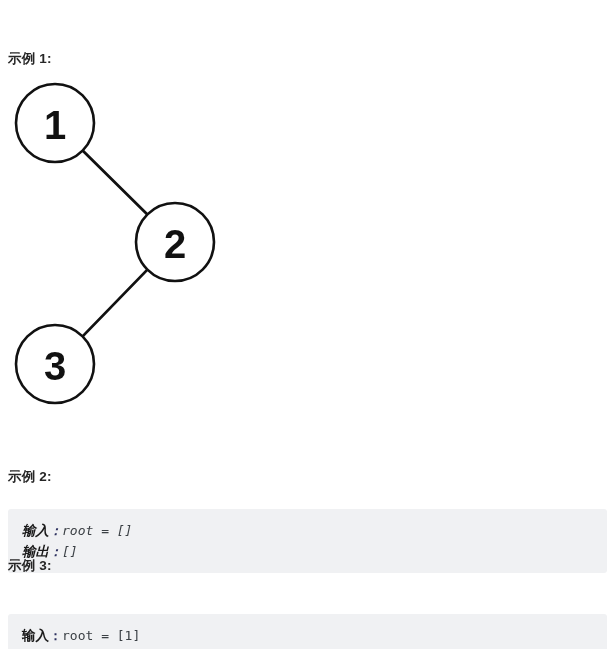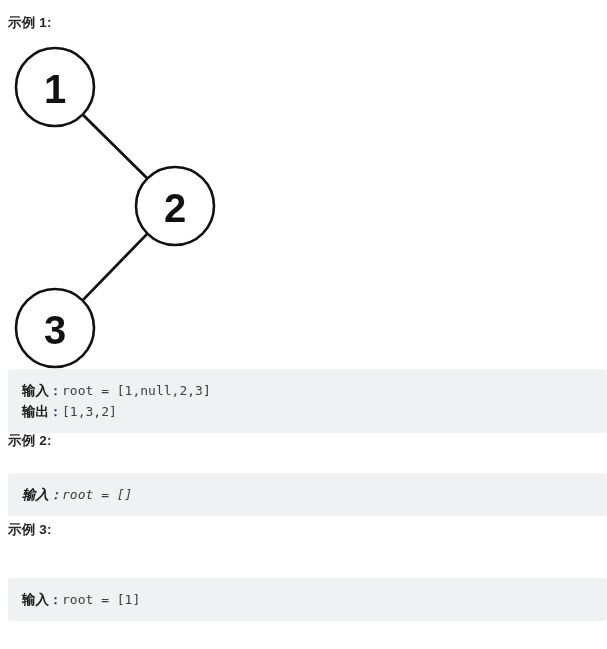--- a/index.html
+++ b/index.html
@@ -14,20 +14,21 @@
     font-family: "Liberation Sans", "DejaVu Sans", sans-serif;
     color: #263238;
     -webkit-font-smoothing: antialiased;
   }
 
   .page {
     position: relative;
     width: 607px;
     height: 534px;
     box-sizing: border-box;
+    margin-top: 36px;
   }
 
   
   .example-heading {
     position: absolute;
     left: 8px;
     font-size: 13.5px;
     font-weight: 700;
     color: #262626;
     letter-spacing: 0.2px;
@@ -121,29 +122,26 @@
       <text class="node-label" x="55" y="53">1</text>
 
       <circle class="node-circle" cx="175" cy="170" r="39"></circle>
       <text class="node-label" x="175" y="172">2</text>
 
       <circle class="node-circle" cx="55" cy="292" r="39"></circle>
       <text class="node-label" x="55" y="294">3</text>
     </svg>
   </div>
 
-  <div class="code-block cb1">
-    <div class="code-line"><span class="code-key">输入</span><span class="code-colon">：</span><span class="code-val">root = [1,null,2,3]</span></div>
-    <div class="code-line"><span class="code-key">输出</span><span class="code-colon">：</span><span class="code-val">[1,3,2]</span></div>
-  </div>
 
   <div class="example-heading h2">示例 2:</div>
 
   <div class="code-block cb2">
     <div class="code-line"><span class="code-key">输入</span><span class="code-colon">：</span><span class="code-val">root = []</span></div>
+    <div class="code-line"><span class="code-key">输出</span><span class="code-colon">：</span><span class="code-val">[]</span></div>
   </div>
 
   <div class="example-heading h3">示例 3:</div>
 
   <div class="code-block cb3">
     <div class="code-line"><span class="code-key">输入</span><span class="code-colon">：</span><span class="code-val">root = [1]</span></div>
   </div>
 
 </div>
 

